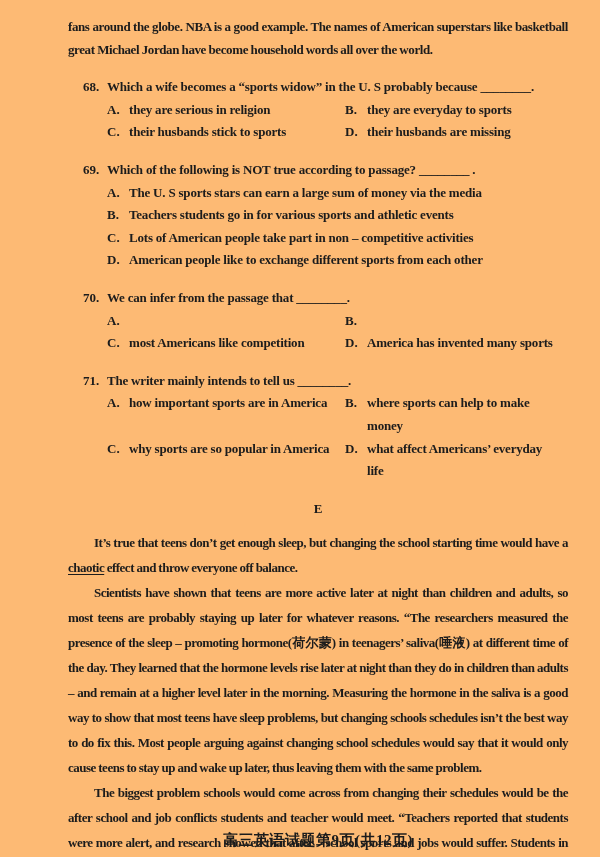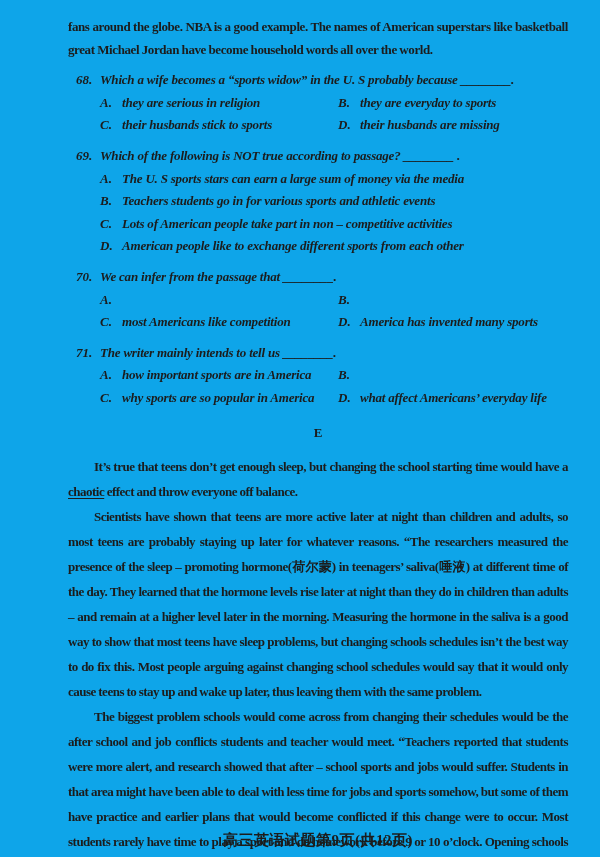--- a/index.html
+++ b/index.html
@@ -1,41 +1,41 @@
 <!DOCTYPE html>
 <html><head>
 <meta charset="utf-8">
 <style>
   html, body { margin: 0; padding: 0; }
   body { background: #f0efec; }
   .page {
     position: relative;
     width: 600px;
     height: 857px;
-    background: #0ea5e9;
+    background: #fdba74;
     overflow: hidden;
     font-family: "Liberation Serif", "DejaVu Serif", serif;
     color: #1c1c1c;
     font-weight: 600;
   }
   .content {
     position: absolute;
     left: 68px;
     top: 16px;
     width: 500px;
     font-size: 13px;
     line-height: 22.6px;
   }
   .intro {
     margin: 0;
     text-align: justify;
     letter-spacing: -0.4px;
     word-spacing: -0.3px;
   }
-  .question { margin: 8px; font-style: italic; }
+  .question { margin: 15px; }
   .qrow { display: flex; }
   .qnum { flex: 0 0 24px; }
   .qstem { flex: 1; letter-spacing: -0.2px; }
   .options { padding-left: 24px; }
   .options.two-col {
     display: grid;
     grid-template-columns: 238px 1fr;
   }
   .option { display: flex; }
   .olabel { flex: 0 0 22px; }
@@ -152,20 +152,21 @@
       <span class="qnum">71.</span>
       <span class="qstem">The writer mainly intends to tell us ________.</span>
     </div>
     <div class="options two-col">
             <div class="option">
               <span class="olabel">A.</span>
               <span class="otext">how important sports are in America</span>
             </div>
             <div class="option">
               <span class="olabel">B.</span>
+              <span class="otext">where sports can help to make money</span>
             </div>
             <div class="option">
               <span class="olabel">C.</span>
               <span class="otext">why sports are so popular in America</span>
             </div>
             <div class="option">
               <span class="olabel">D.</span>
               <span class="otext">what affect Americans’ everyday life</span>
             </div>
           </div>

